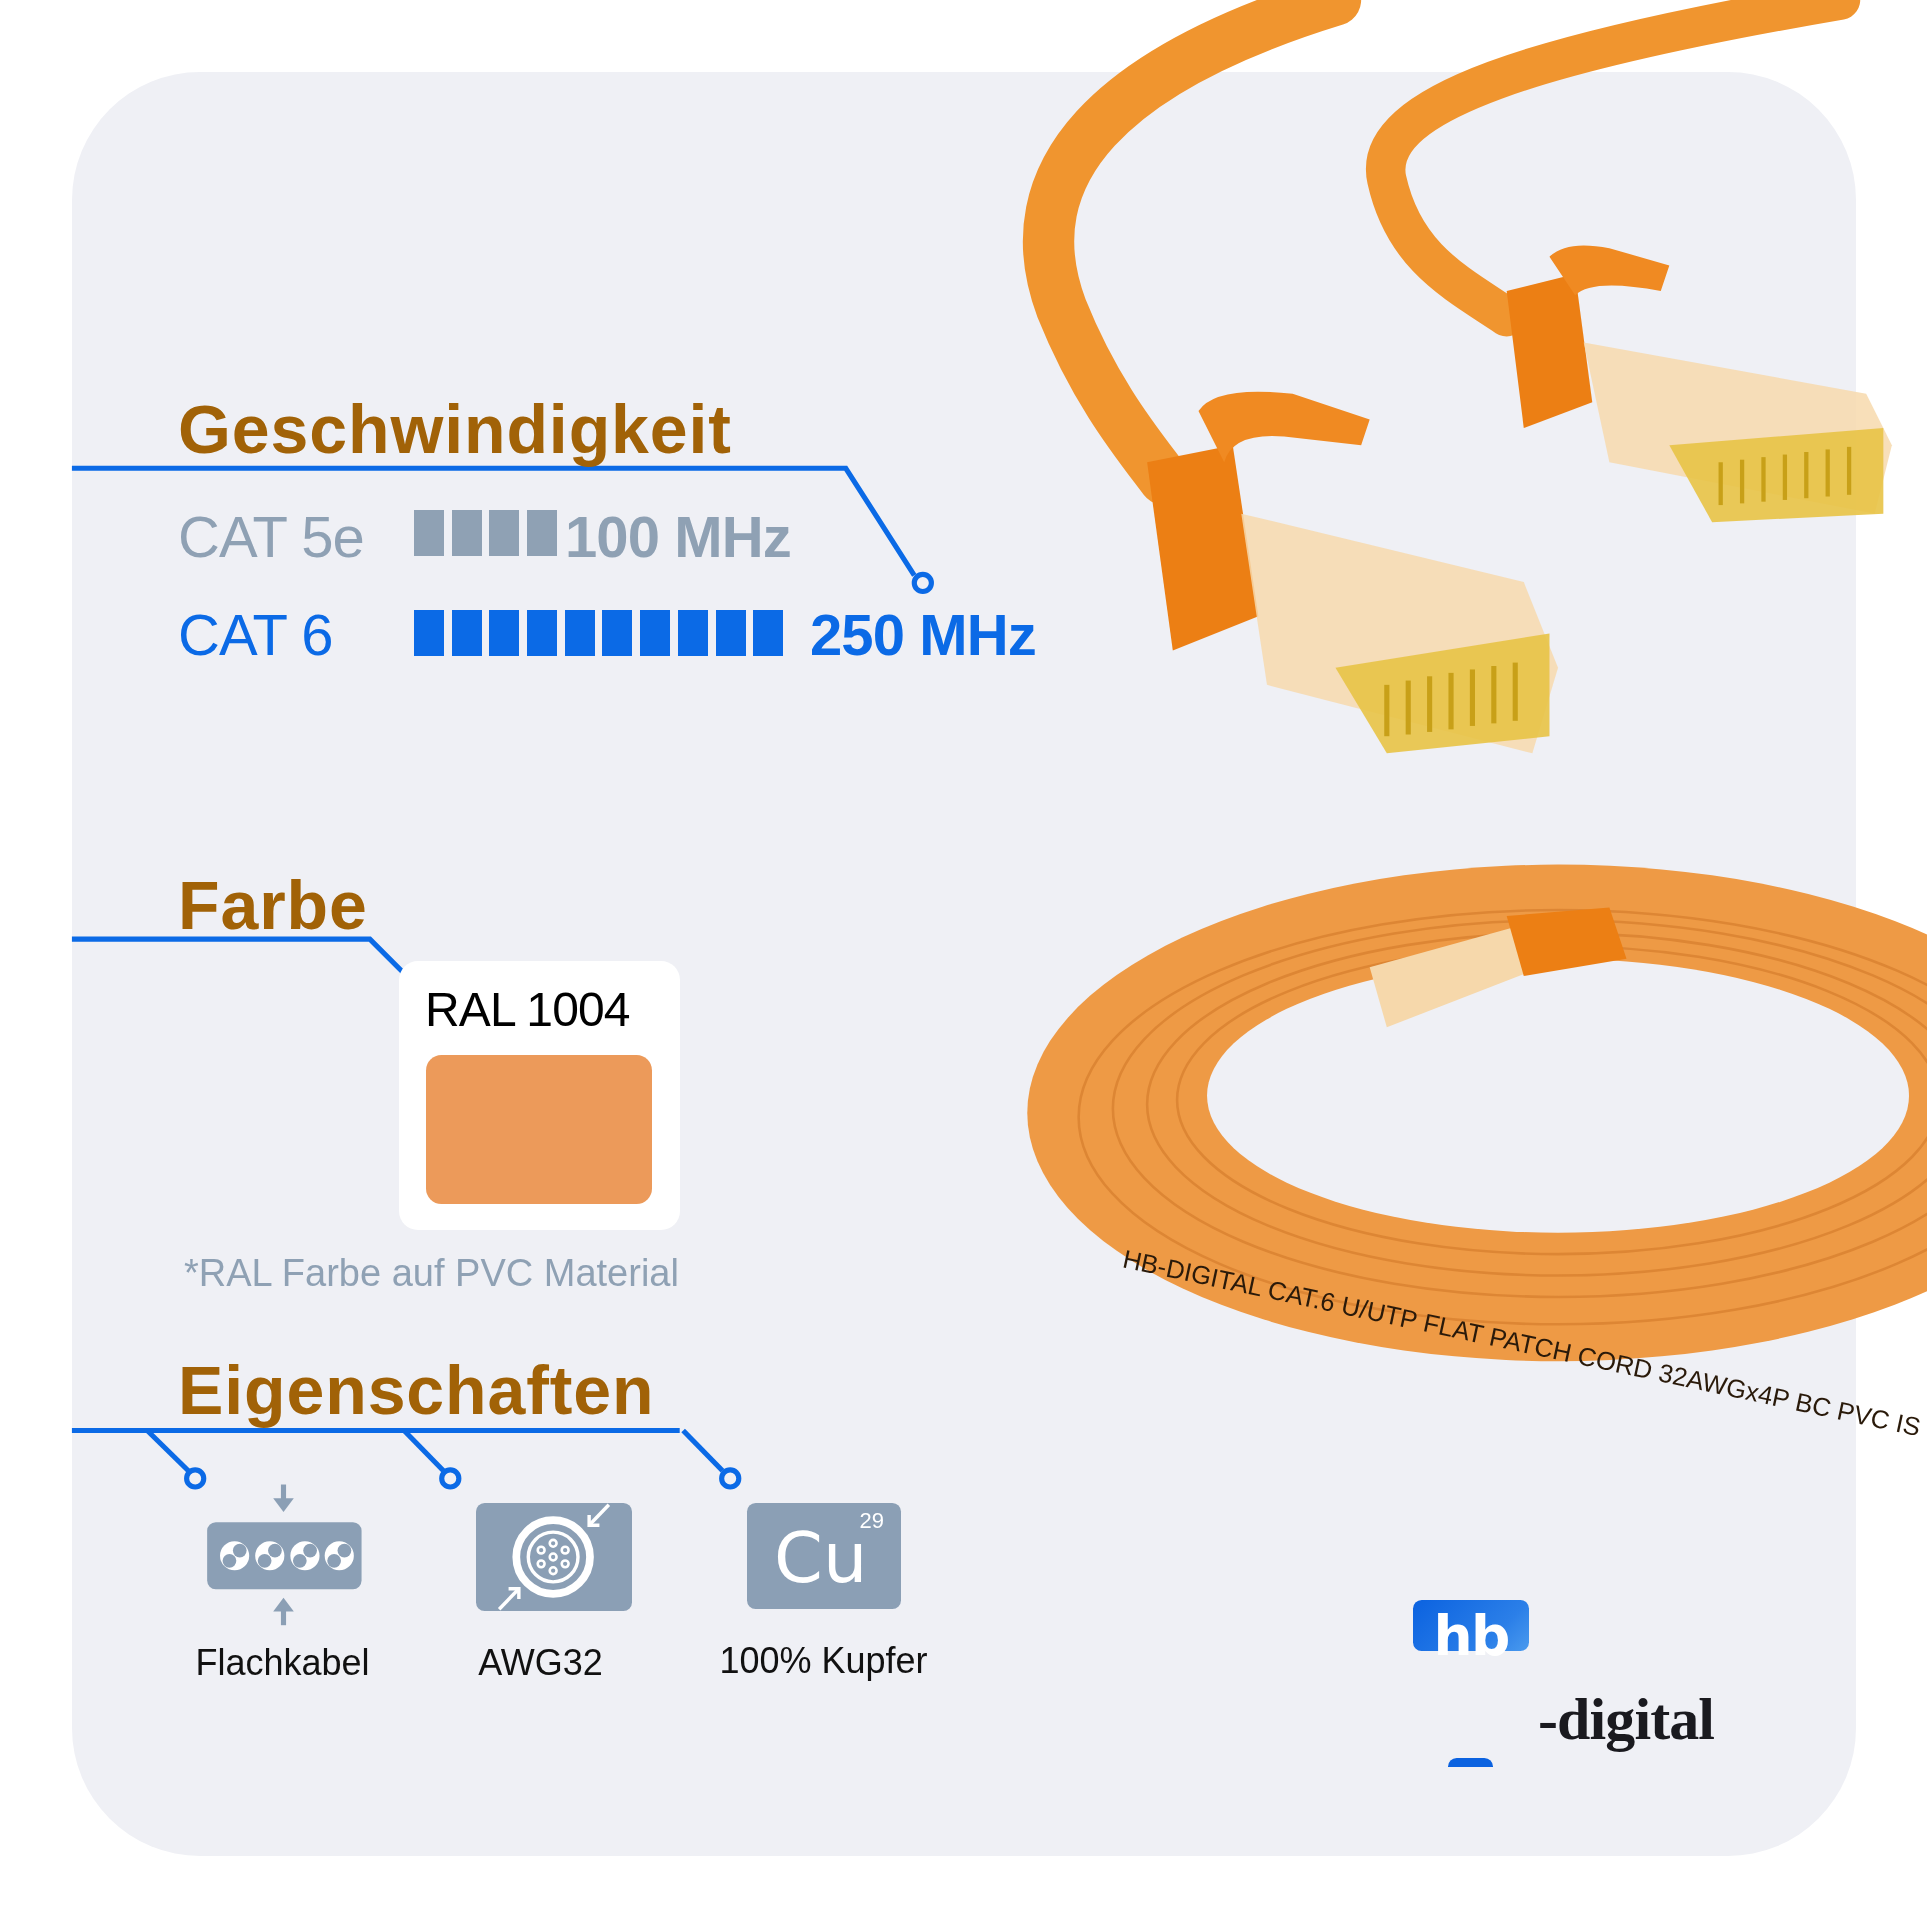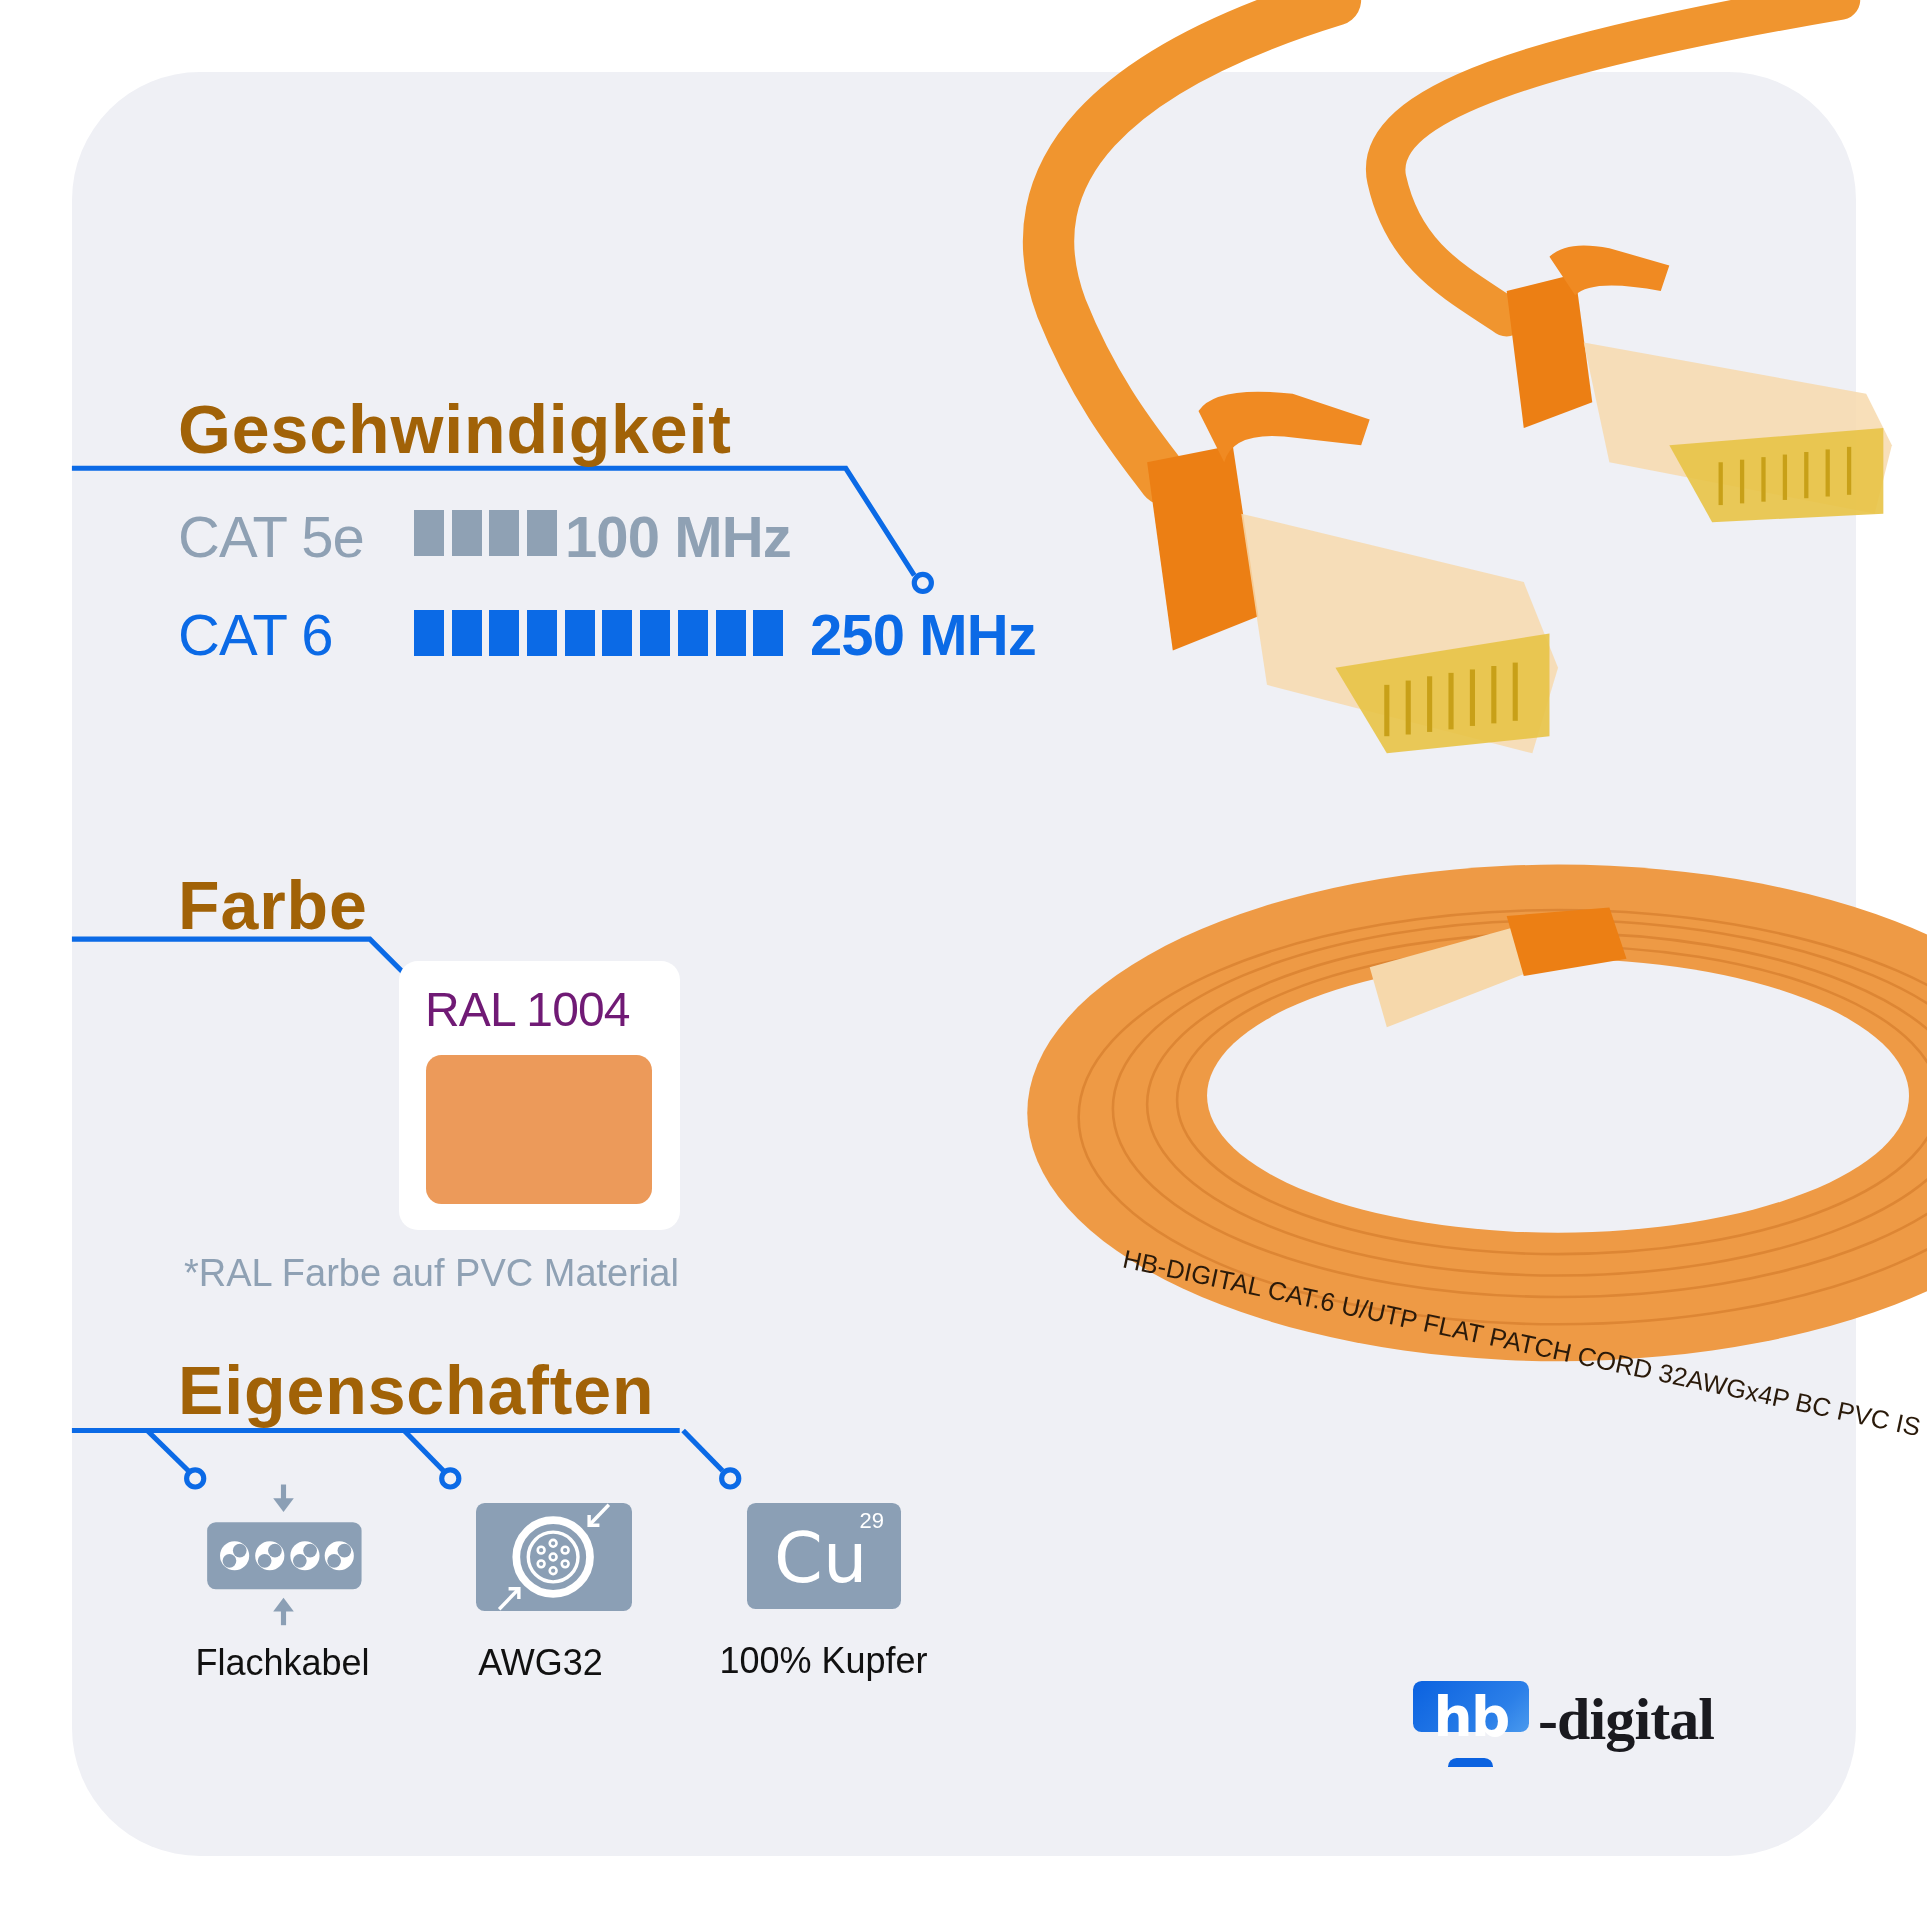--- a/index.html
+++ b/index.html
@@ -18,27 +18,27 @@
       font-family: Liberation Sans, sans-serif;
     }
     .spec-label { position: absolute; font-weight: 400; font-size: 58px; letter-spacing: -0.9px; text-align: right; }
     .bar-row { position: absolute; display: flex; gap: 7.7px; }
     .bar-seg { width: 30px; height: 46px; }
     .mhz { position: absolute; font-weight: 700; font-size: 58px; letter-spacing: -0.9px; }
     .ral-card {
       position: absolute; left: 399px; top: 961px; width: 281px; height: 269px;
       background: #ffffff; border-radius: 19px;
     }
-    .ral-title { position: absolute; left: 26px; top: 20.5px; font-size: 48px; color: #701a75; letter-spacing: -0.9px; }
+    .ral-title { position: absolute; left: 26px; top: 20.5px; font-size: 48px; color: #000000; letter-spacing: -0.9px; }
     .ral-swatch { position: absolute; left: 27px; top: 94px; width: 226px; height: 149px; border-radius: 15.4px; }
     .footnote { position: absolute; left: 184px; top: 1252px; font-size: 38px; color: #8fa1b4; }
     .icon-box { position: absolute; background: #8b9fb5; border-radius: 8.6px; }
     .prop-label { position: absolute; font-size: 36px; color: #111; text-align: center; width: 257px; }
     .logo-box {
-      position: absolute; left: 1413px; top: 1681px; width: 116px; height: 51px;
+      position: absolute; left: 1413px; top: 1600px; width: 116px; height: 51px;
       border-radius: 8.6px; background: linear-gradient(135deg, #0b62e0 0%, #2b7fe8 70%, #4a9aee 100%);
       color: #fff; font-weight: 700; font-size: 55px; text-align: center; line-height: 72px;
       font-family: "DejaVu Sans", sans-serif; letter-spacing: -1.7px;
     }
     .logo-stand {
       position: absolute; left: 1448px; top: 1758px; width: 45px; height: 8.6px;
       border-radius: 8.6px 8.6px 0 0; background: #0b62e0;
     }
     .logo-text {
       position: absolute; left: 1538px; top: 1685px; font-weight: 700; font-size: 60px; color: #1a1a1f;

